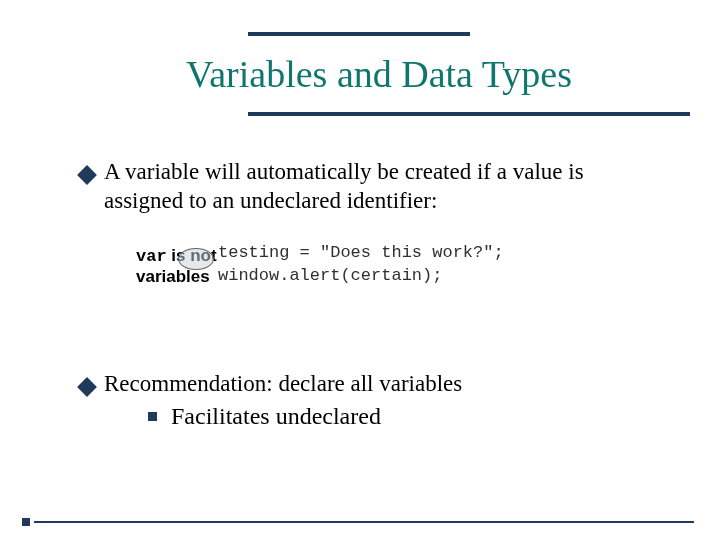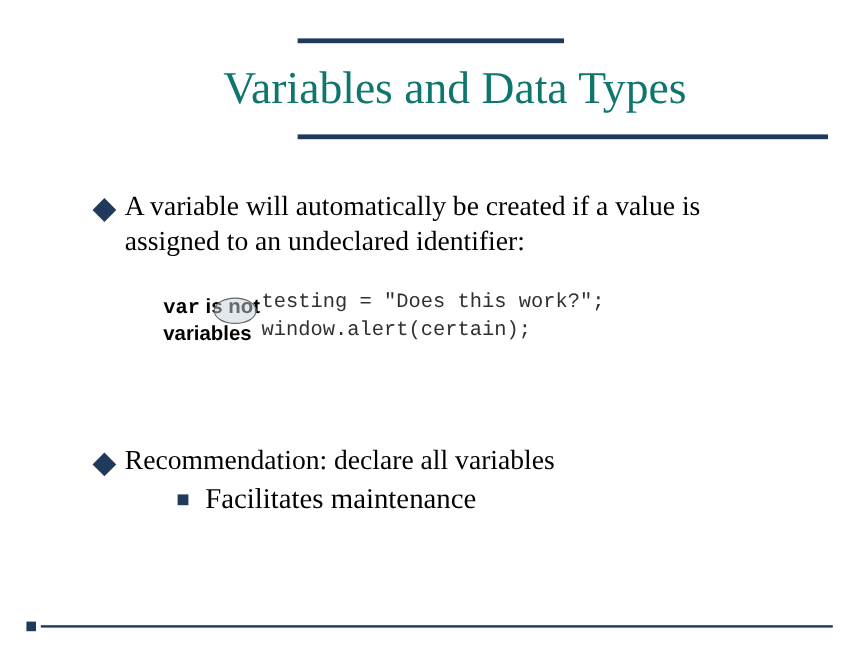--- a/index.html
+++ b/index.html
@@ -165,20 +165,20 @@
 <span>window.alert(certain);</span></div>
 
   <div class="bullet-row second">
     <div class="diamond"></div>
     <div class="bullet-text">Recommendation: declare all variables</div>
   </div>
 
   <div class="sub-list">
     <div class="sub-item">
       <div class="sub-square"></div>
-      <div class="sub-text">Facilitates maintenance</div>
+      <div class="sub-text">Facilitates undeclared</div>
     </div>
   </div>
 
   <div class="decor-sq"></div>
   <div class="decor-line"></div>
 
 </div>
 
 </body></html>

